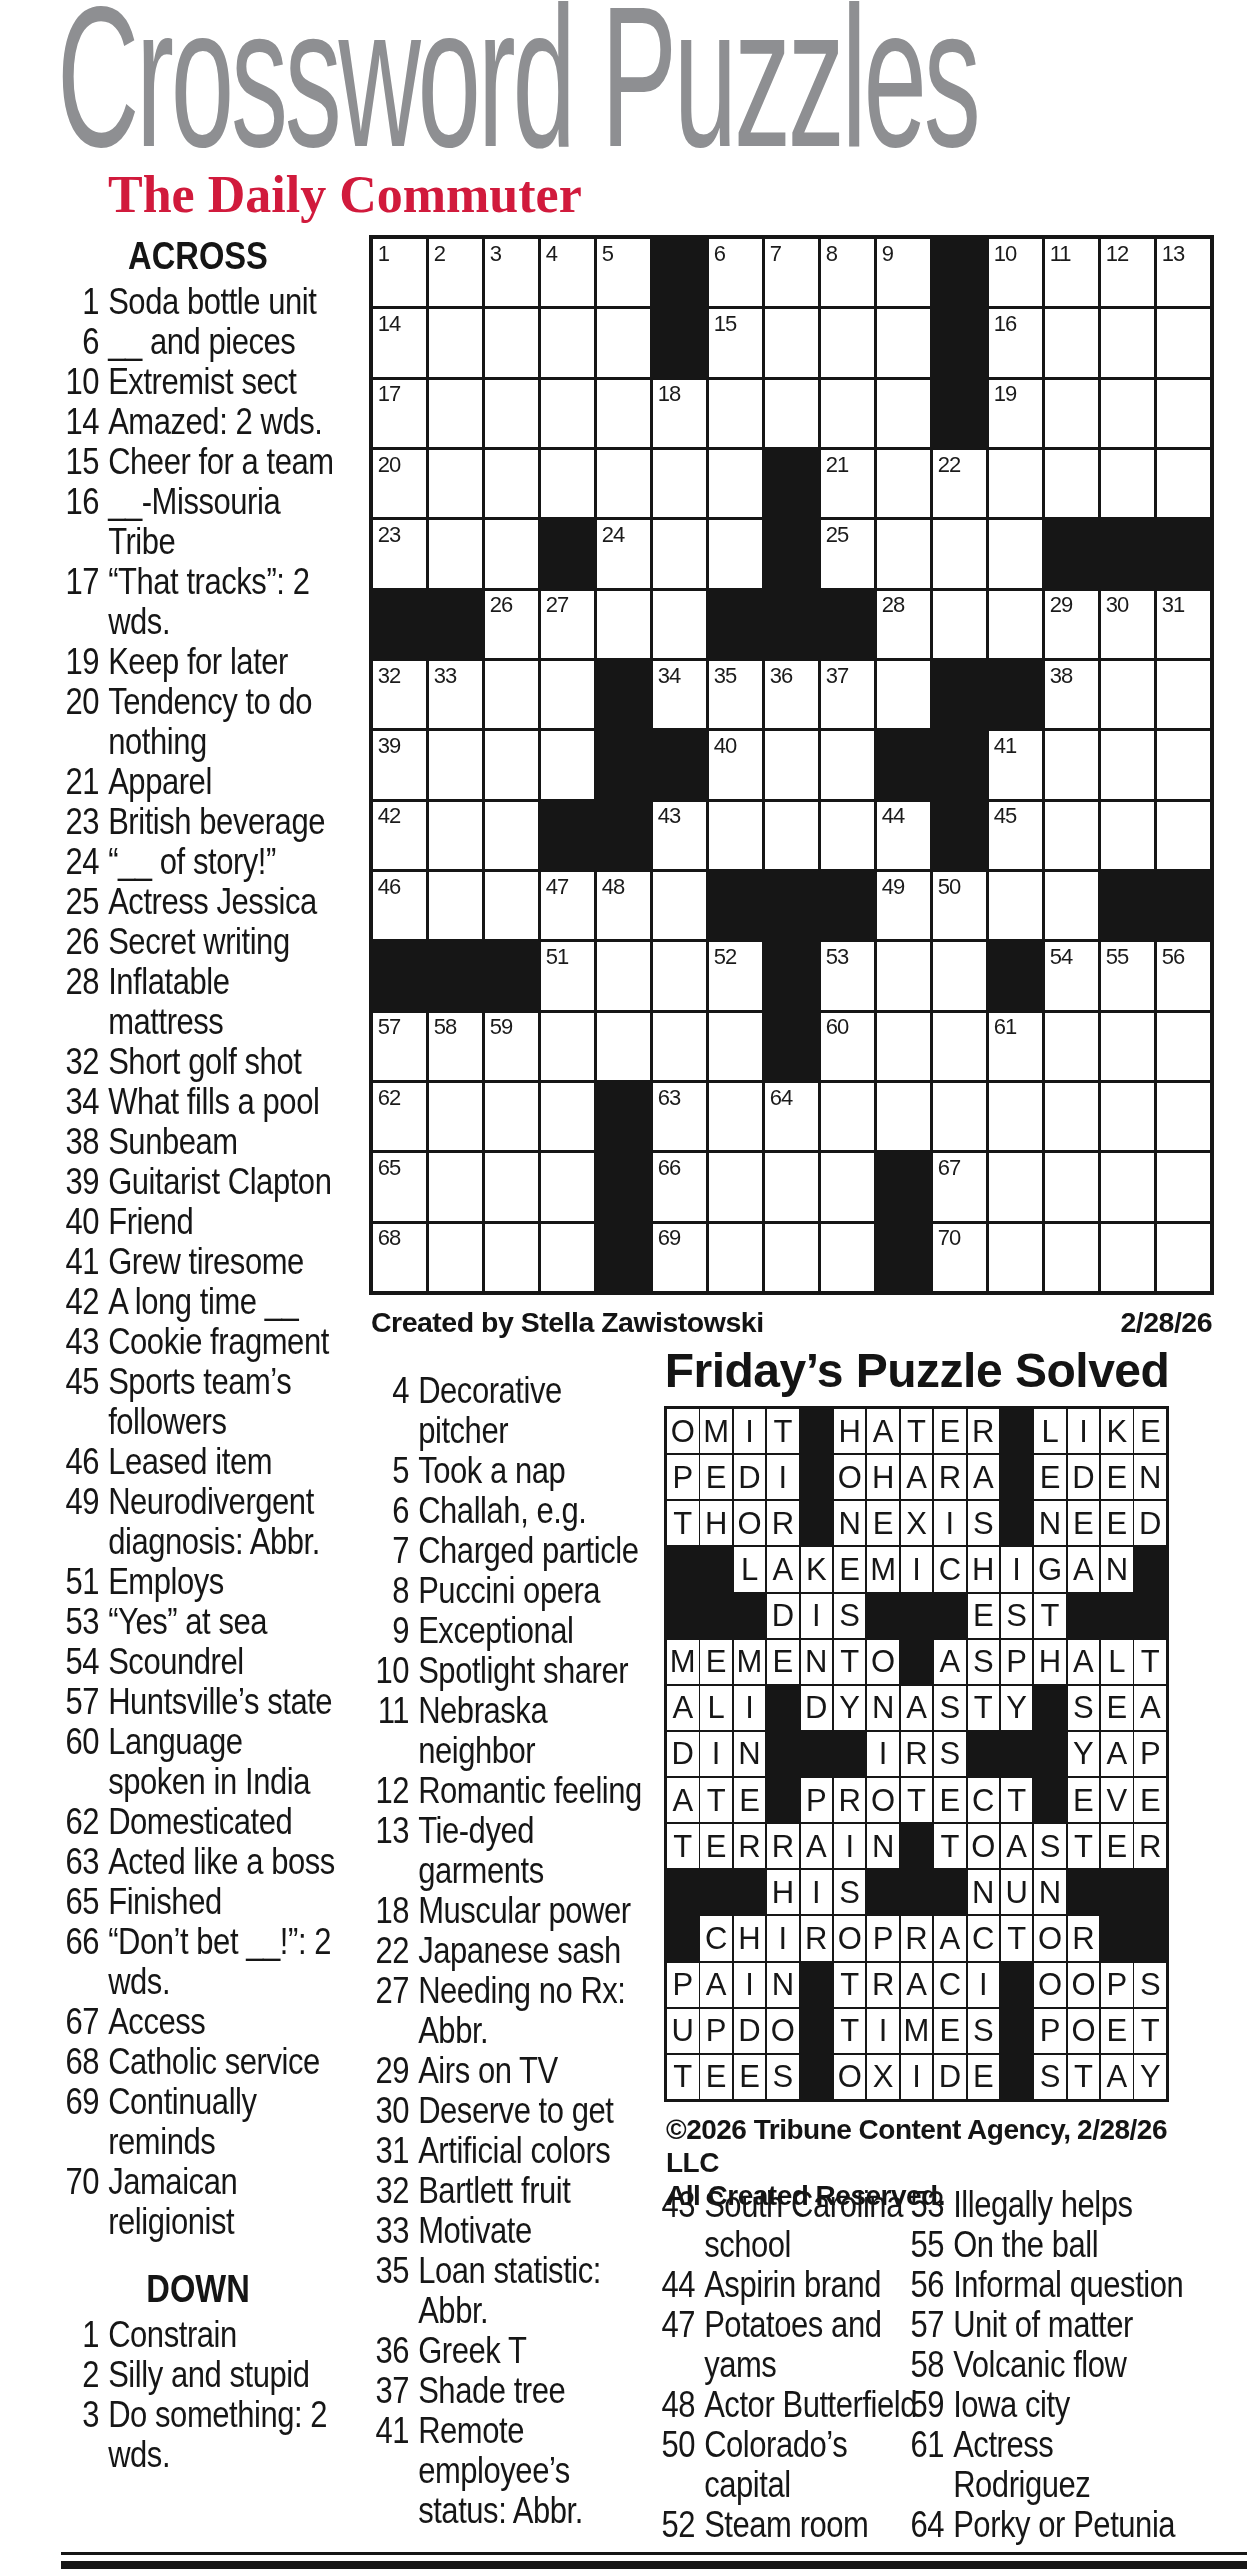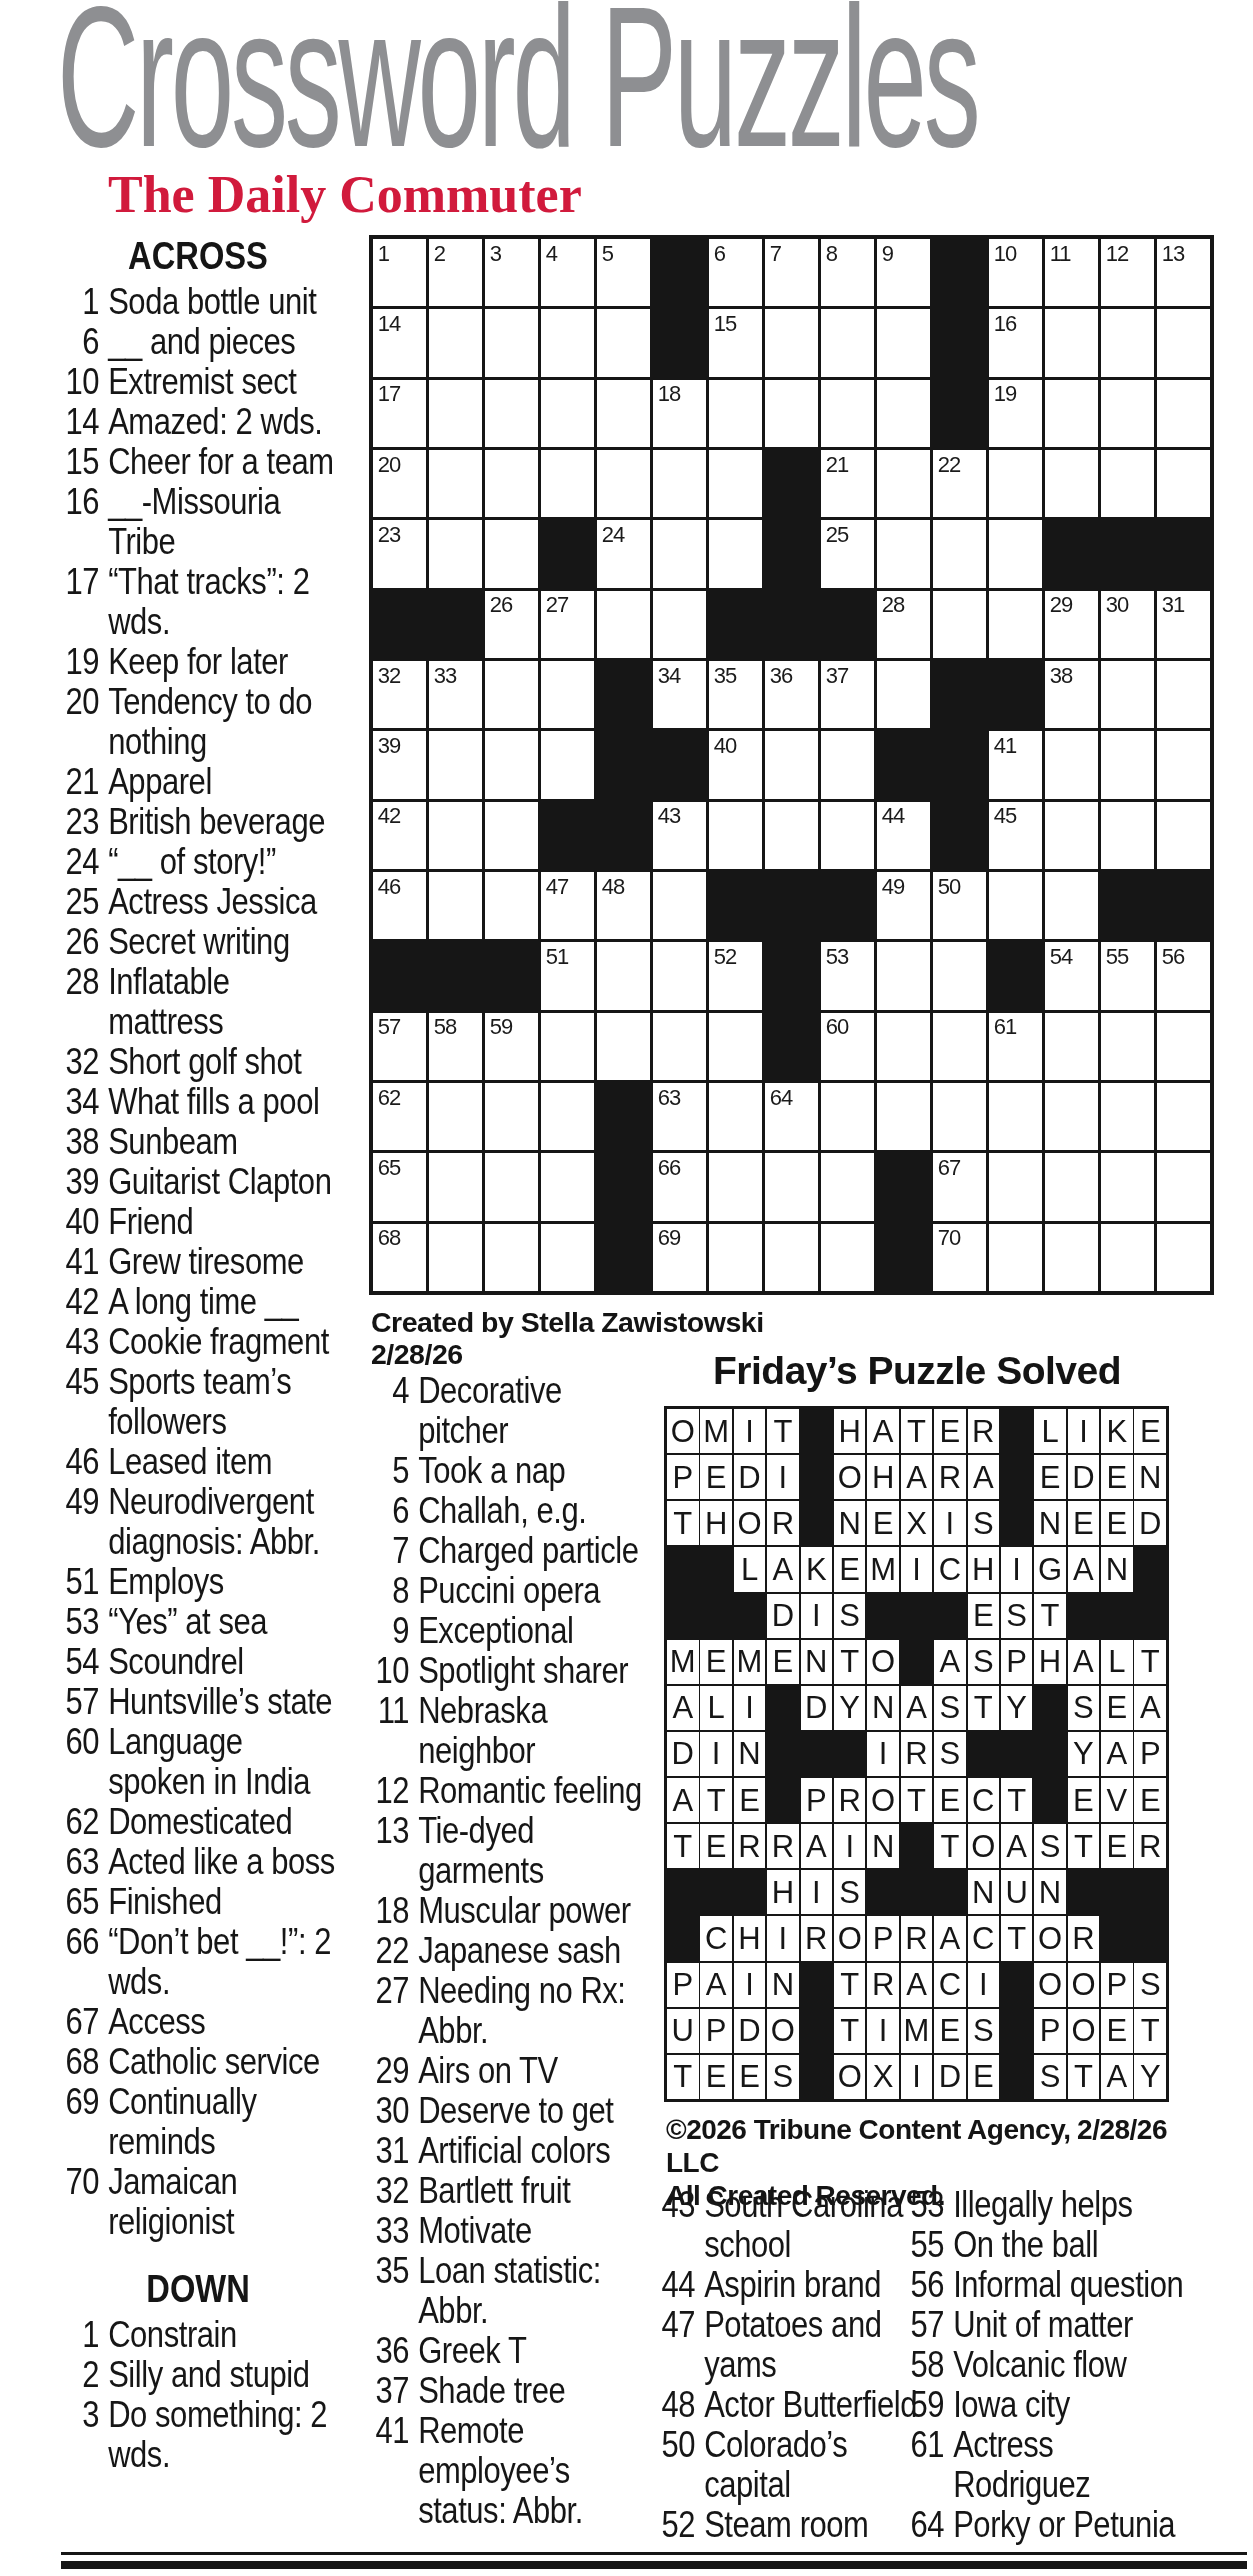--- a/index.html
+++ b/index.html
@@ -39,26 +39,26 @@
     display:grid;grid-template-columns:repeat(15,1fr);grid-template-rows:repeat(15,1fr);gap:2.9px;
   }
   #main-grid .gcell{background:#ffffff;position:relative;}
   #main-grid .gcell.black{background:#161616;}
   .cellnum{
     position:absolute;left:4.8px;top:3.8px;font-size:22px;line-height:1;letter-spacing:-1px;color:#1b1b1b;
   }
   
   #byline-row{
     left:371px;top:1306px;width:841px;display:flex;justify-content:space-between;
-    font-weight:700;font-size:28.5px;line-height:32px;letter-spacing:-0.5px;color:#141414;flex-direction:column;
+    font-weight:700;font-size:28.5px;line-height:32px;letter-spacing:-0.5px;color:#141414;
   }
   
   #solved-title{
     left:664px;top:1349px;width:506px;text-align:center;font-weight:700;
-    font-size:39px;line-height:44px;letter-spacing:-0.5px;color:#141414;
+    font-size:48px;line-height:44px;letter-spacing:-0.5px;color:#141414;
   }
   #solved-grid{
     left:664px;top:1406px;width:505px;height:696px;background:#161616;
     border:3.8px solid #161616;box-sizing:border-box;
     display:grid;grid-template-columns:repeat(15,1fr);grid-template-rows:repeat(15,1fr);gap:1.9px;
   }
   #solved-grid .gcell{background:#ffffff;display:flex;align-items:center;justify-content:center;}
   #solved-grid .gcell.black{background:#161616;}
   .letter{font-size:31px;line-height:1;color:#161616;}
   

